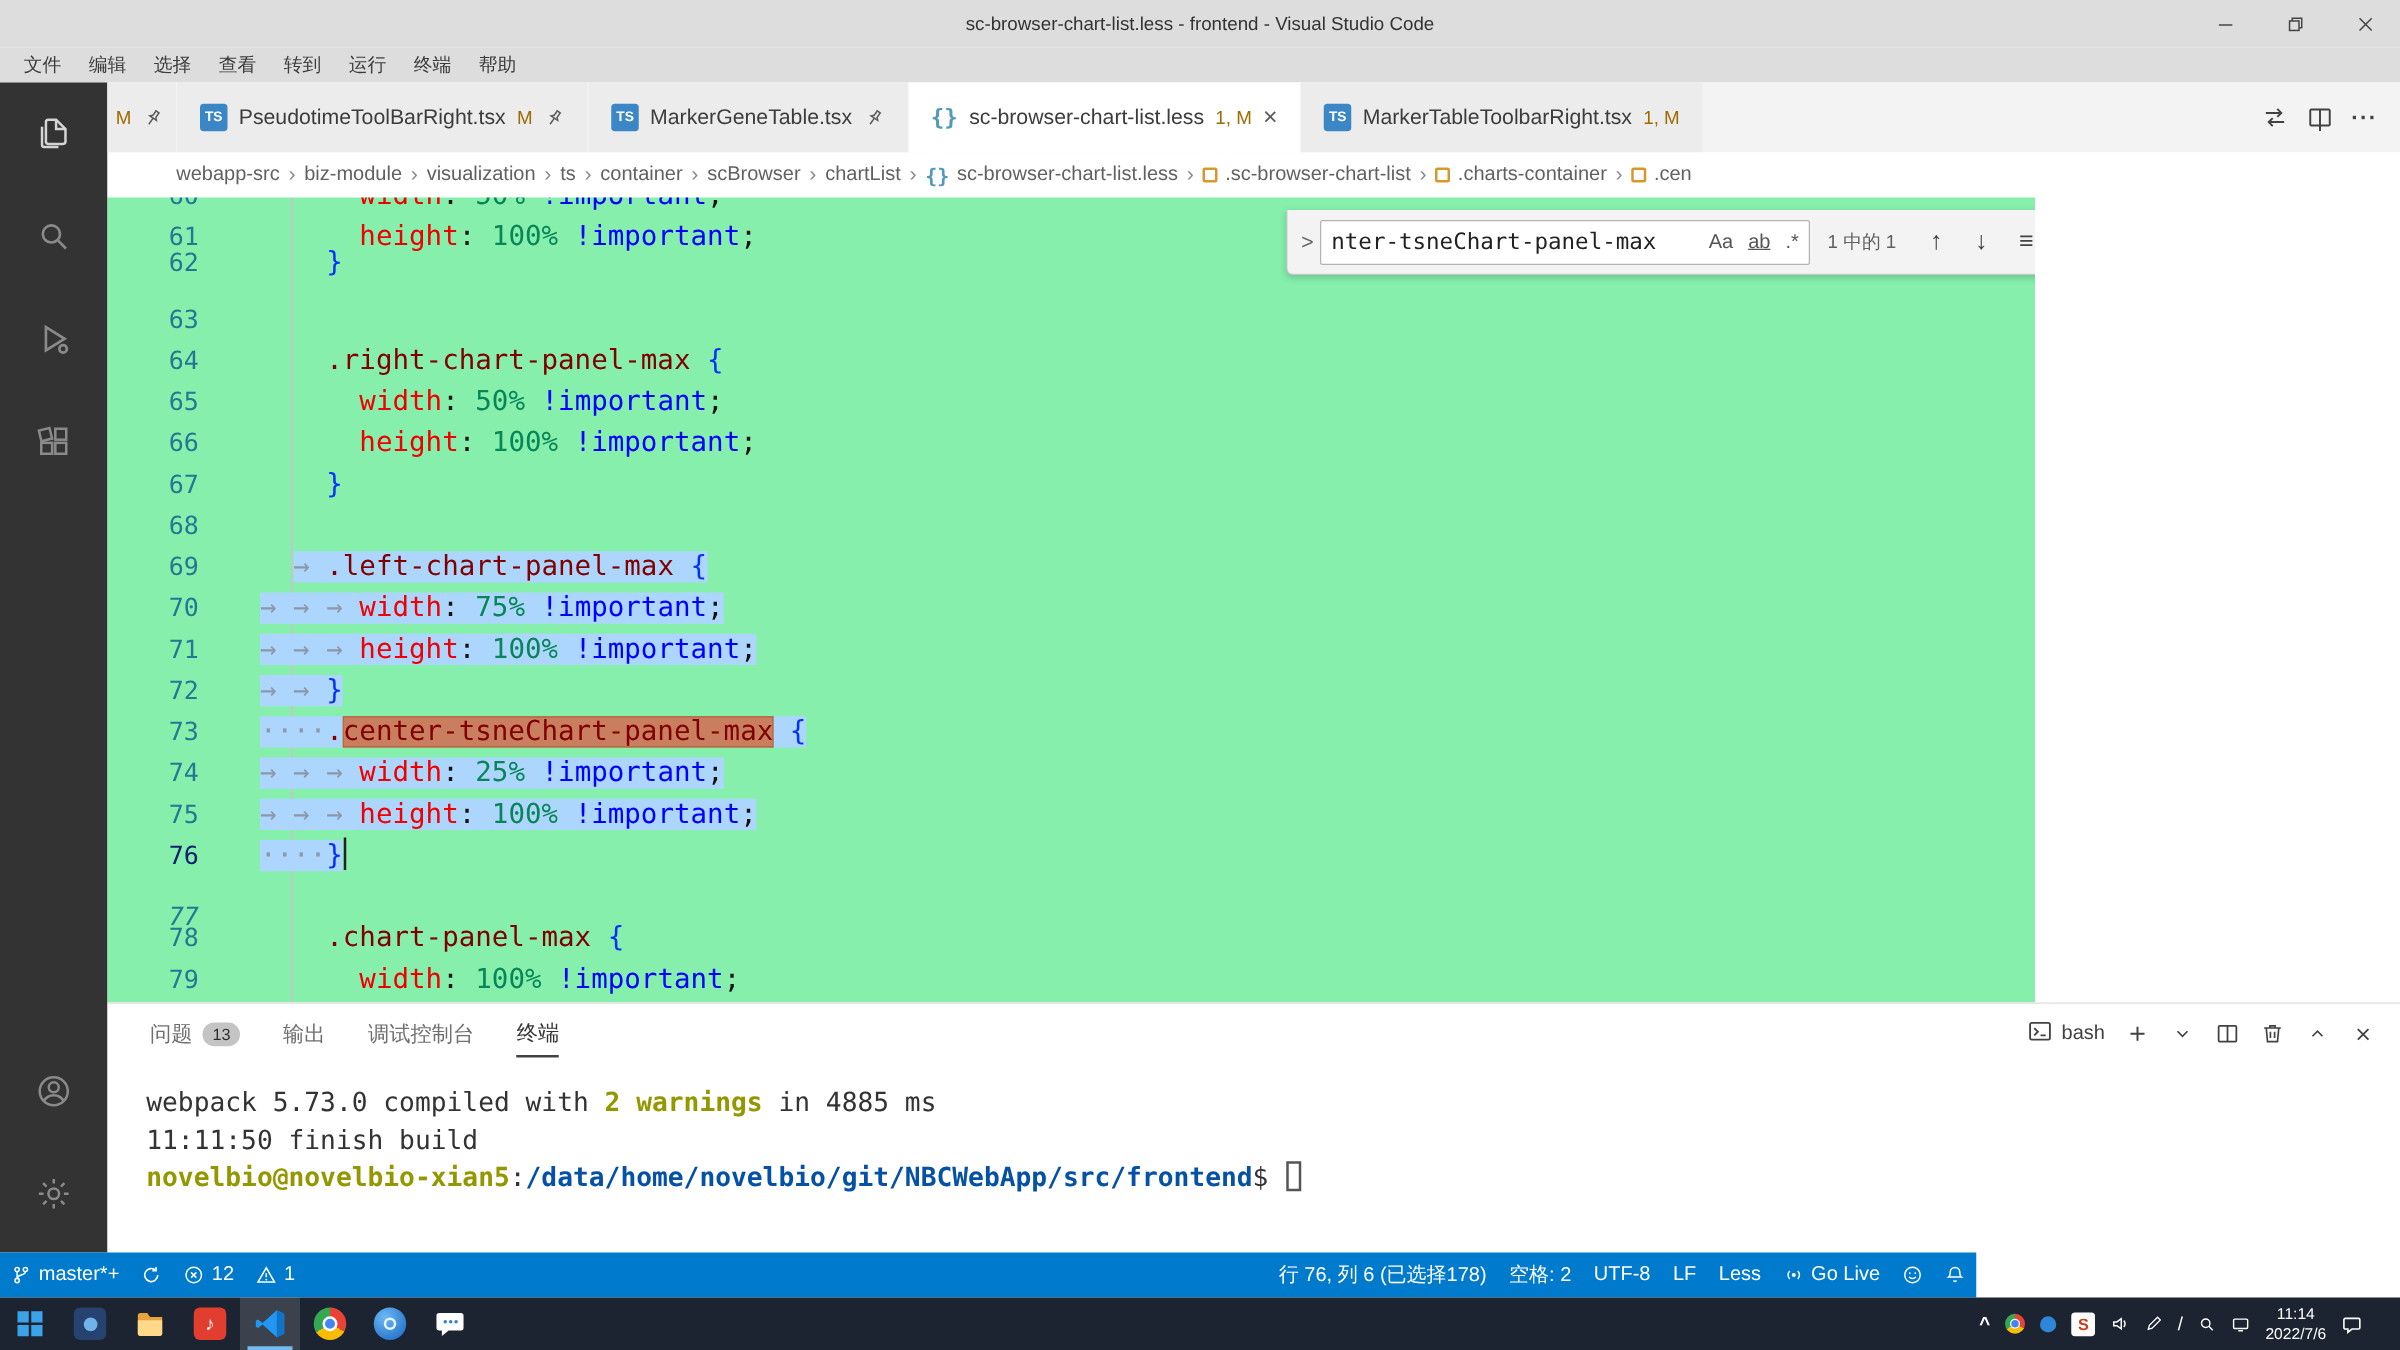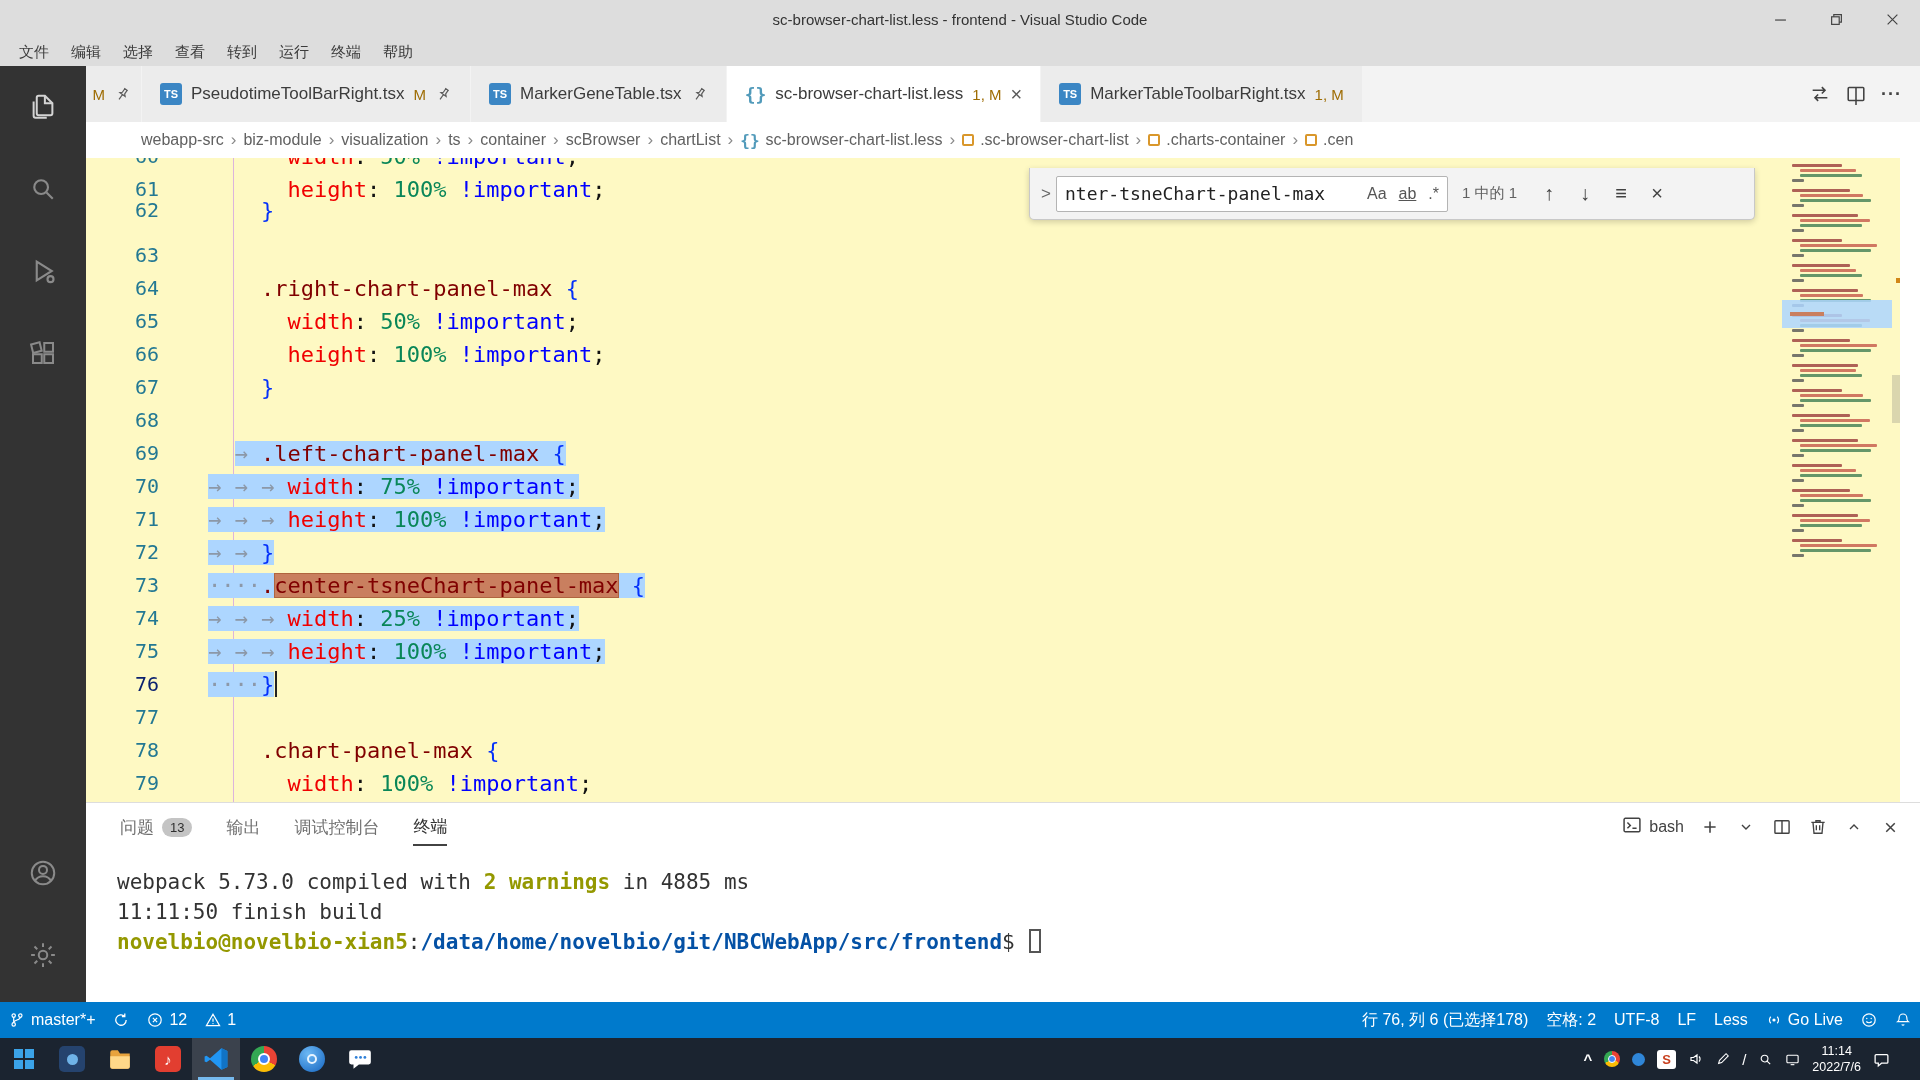--- a/index.html
+++ b/index.html
@@ -44,21 +44,21 @@
 
 #breadcrumb{position:absolute;left:86px;top:122px;width:1834px;height:36px;background:#fff;
   display:flex;align-items:center;padding-left:55px;font-size:16px;color:#616161;
   white-space:nowrap;overflow:hidden}
 .crumb{display:flex;align-items:center;gap:6px}
 .crumb-sep{margin:0 7px;color:#8a8a8a;font-size:17px}
 .sym-class{display:inline-block;width:12px;height:12px;border:2px solid #d9972b;border-radius:2px}
 .crumb .braces{color:#519aba;font-weight:bold;font-family:"DejaVu Sans Mono",monospace}
 
 
-#editor{position:absolute;left:86px;top:158px;width:1814px;height:644px;background:#fef9c3;overflow:hidden}
+#editor{position:absolute;left:86px;top:158px;width:1542px;height:644px;background:#86efac;overflow:hidden}
 .indent-guide{position:absolute;left:147px;top:0;bottom:0;width:1px;background:#dcb4dc;z-index:0}
 #editor-code{position:absolute;inset:0;z-index:1}
 .code-row{position:absolute;left:0;right:0;height:33px;white-space:pre;
   font-family:"DejaVu Sans Mono","Liberation Mono",monospace;font-size:22px;line-height:33px}
 .gutter{position:absolute;left:0;width:73px;text-align:right;color:#237893;font-size:20px}
 .gutter-active{color:#0b216f}
 .code-text{position:absolute;left:122px;top:0}
 .tk-s{color:#800000}
 .tk-p{color:#f00000}
 .tk-n{color:#098658}
@@ -107,21 +107,21 @@
 #terminal-body{padding:16px 13px 0 31px;font-family:"DejaVu Sans Mono","Liberation Mono",monospace;
   font-size:21px;line-height:30px;color:#333}
 .t-line{white-space:pre}
 .t-yellow{color:#949800}
 .t-user{color:#949800}
 .t-path{color:#0451a5}
 .t-b{font-weight:bold}
 .t-cursor{display:inline-block;width:12px;height:24px;border:2px solid #555;vertical-align:-4px;margin-left:2px}
 
 
-#statusbar{position:absolute;left:0;top:1002px;width:1920px;height:36px;background:#007acc;color:#fff;
+#statusbar{position:absolute;left:0;top:1002px;width:1581px;height:36px;background:#007acc;color:#fff;
   display:flex;justify-content:space-between;font-size:16px}
 .sb-side{display:flex;align-items:center;height:100%}
 .sb-item{display:flex;align-items:center;gap:6px;padding:0 9px;height:100%;white-space:nowrap}
 
 
 #taskbar{position:absolute;left:0;top:1038px;width:1920px;height:42px;background:#1b2430;
   display:flex;align-items:stretch}
 #taskbar-apps{display:flex}
 .tb-cell{width:48px;display:flex;align-items:center;justify-content:center;position:relative}
 .tb-cell.active-app{background:rgba(255,255,255,.14)}
@@ -356,21 +356,21 @@
       <div class="code-row" style="top: 213px;"><span class="gutter">67</span><span class="code-text"><span class="tk-d">    </span><span class="tk-b">}</span></span></div>
       <div class="code-row" style="top: 246px;"><span class="gutter">68</span><span class="code-text"></span></div>
       <div class="code-row" style="top: 279px;"><span class="gutter">69</span><span class="code-text"><span class="tk-d">  </span><span class="tk-w sel">→ </span><span class="tk-s sel">.left-chart-panel-max</span><span class="tk-d sel"> </span><span class="tk-b sel">{</span></span></div>
       <div class="code-row" style="top: 312px;"><span class="gutter">70</span><span class="code-text"><span class="tk-w sel">→ → → </span><span class="tk-p sel">width</span><span class="tk-d sel">: </span><span class="tk-n sel">75%</span><span class="tk-d sel"> </span><span class="tk-i sel">!important</span><span class="tk-d sel">;</span></span></div>
       <div class="code-row" style="top: 345px;"><span class="gutter">71</span><span class="code-text"><span class="tk-w sel">→ → → </span><span class="tk-p sel">height</span><span class="tk-d sel">: </span><span class="tk-n sel">100%</span><span class="tk-d sel"> </span><span class="tk-i sel">!important</span><span class="tk-d sel">;</span></span></div>
       <div class="code-row" style="top: 378px;"><span class="gutter">72</span><span class="code-text"><span class="tk-w sel">→ → </span><span class="tk-b sel">}</span></span></div>
       <div class="code-row" style="top: 411px;"><span class="gutter">73</span><span class="code-text"><span class="tk-w sel">····</span><span class="tk-s sel">.</span><span class="tk-s match">center-tsneChart-panel-max</span><span class="tk-d sel"> </span><span class="tk-b sel">{</span></span></div>
       <div class="code-row" style="top: 444px;"><span class="gutter">74</span><span class="code-text"><span class="tk-w sel">→ → → </span><span class="tk-p sel">width</span><span class="tk-d sel">: </span><span class="tk-n sel">25%</span><span class="tk-d sel"> </span><span class="tk-i sel">!important</span><span class="tk-d sel">;</span></span></div>
       <div class="code-row" style="top: 477px;"><span class="gutter">75</span><span class="code-text"><span class="tk-w sel">→ → → </span><span class="tk-p sel">height</span><span class="tk-d sel">: </span><span class="tk-n sel">100%</span><span class="tk-d sel"> </span><span class="tk-i sel">!important</span><span class="tk-d sel">;</span></span></div>
       <div class="code-row" style="top: 510px;"><span class="gutter gutter-active">76</span><span class="code-text"><span class="tk-w sel">····</span><span class="tk-b sel">}</span><span class="caret"></span></span></div>
-      <div class="code-row" style="top: 543px;"><span class="gutter">77</span><span class="code-text"></span></div>
+      <div class="code-row" style="top: 559px; font-style: italic;"><span class="gutter">77</span><span class="code-text"></span></div>
       <div class="code-row" style="top: 576px;"><span class="gutter">78</span><span class="code-text"><span class="tk-d">    </span><span class="tk-s">.chart-panel-max</span><span class="tk-d"> </span><span class="tk-b">{</span></span></div>
       <div class="code-row" style="top: 609px;"><span class="gutter">79</span><span class="code-text"><span class="tk-d">      </span><span class="tk-p">width</span><span class="tk-d">: </span><span class="tk-n">100%</span><span class="tk-d"> </span><span class="tk-i">!important</span><span class="tk-d">;</span></span></div>
     </div>
 
   <div id="find-widget">
     <span class="fw-chevron">&gt;</span>
     <div class="fw-input">
       <span class="fw-query">nter-tsneChart-panel-max</span>
       <span class="fw-toggles">
         <span>Aa</span>

